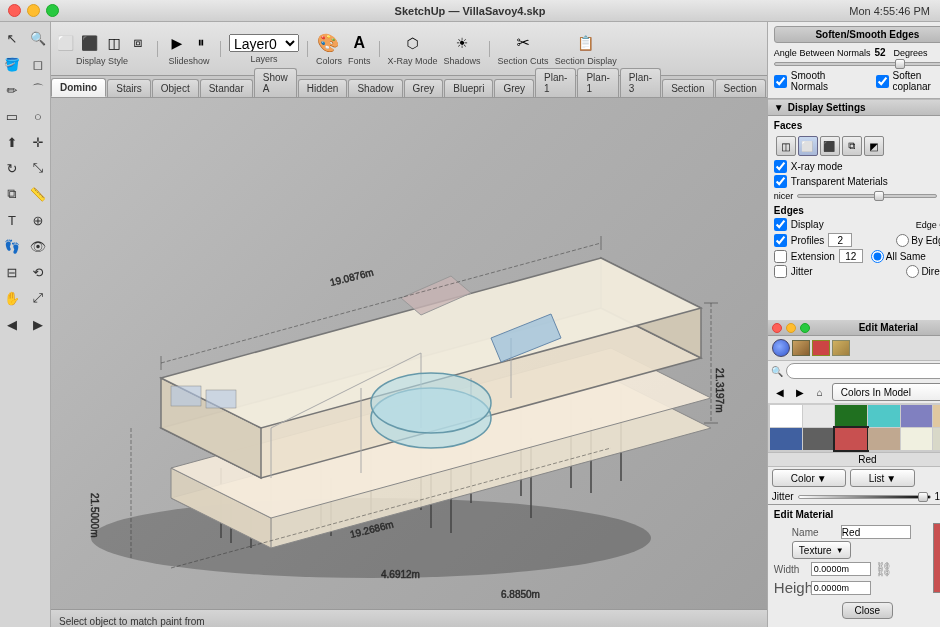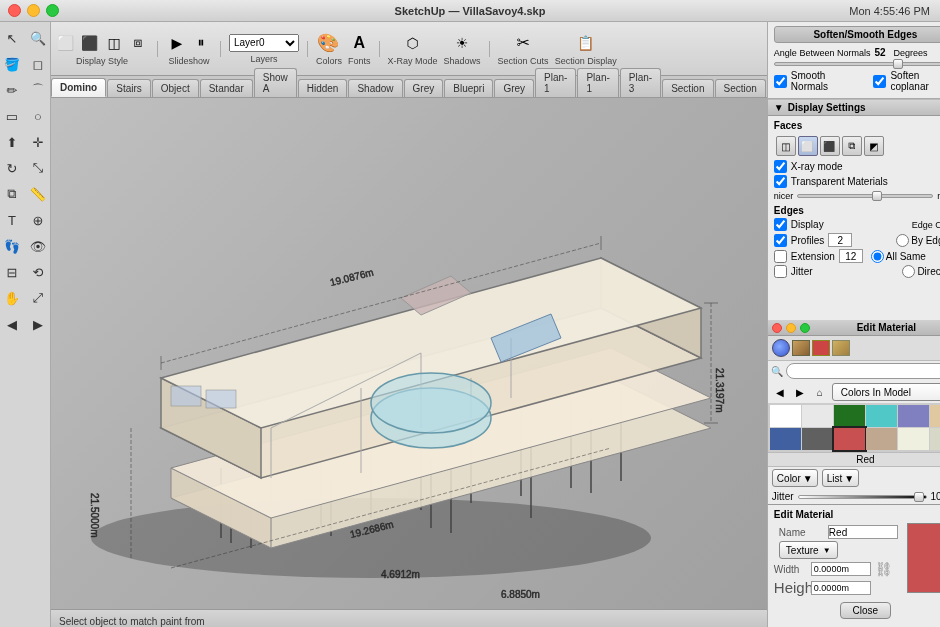--- a/index.html
+++ b/index.html
@@ -204,21 +204,21 @@
       flex: 1; height: 18px; border: 1px solid #888; background: linear-gradient(to bottom, #fff, #eee);
       border-radius: 3px; font-size: 10px; padding: 0 4px;
     }
 
     
     .selector-row {
       display: flex; align-items: center; padding: 2px 4px; gap: 4px;
     }
     .selector-btn {
       height: 18px; border: 1px solid #888; background: linear-gradient(to bottom, #fff, #ddd);
-      border-radius: 3px; font-size: 10px; padding: 0 4px; cursor: pointer; display: flex; align-items: center; gap: 2px;
+      border-radius: 3px; font-size: 10px; padding: 0 18px; cursor: pointer; display: flex; align-items: center; gap: 2px;
     }
     .opacity-row { display: flex; align-items: center; padding: 2px 4px; gap: 4px; font-size: 10px; }
     .opacity-slider { flex: 1; height: 4px; background: linear-gradient(to right, #fff, #000); border-radius: 2px; position: relative; border: 1px solid #999; }
     .opacity-thumb { position: absolute; right: 2px; top: -4px; width: 10px; height: 10px; background: linear-gradient(to bottom,#fff,#ccc); border: 1px solid #888; border-radius: 2px; }
 
     
     .faces-icons { display: flex; gap: 2px; padding: 2px; }
     .face-icon { width: 20px; height: 20px; border: 1px solid #888; background: linear-gradient(to bottom, #eee, #ccc); border-radius: 2px; display: flex; align-items: center; justify-content: center; font-size: 10px; cursor: pointer; }
     .face-icon.active { background: linear-gradient(to bottom, #c8d8f0, #a8b8d8); border-color: #668; }
 
@@ -228,21 +228,21 @@
     .radio-label { display: flex; align-items: center; gap: 2px; }
 
     
     #model-svg { position: absolute; top: 20px; left: 20px; width: 680px; height: 480px; }
 
     
     #edit-material-bottom {
       padding: 4px 6px;
       background: #ececec;
     }
-    .em-row { display: flex; align-items: center; gap: 4px; margin: 2px 5px; font-size: 10px; }
+    .em-row { display: flex; align-items: center; gap: 4px; margin: 2px 18px; font-size: 10px; }
     .em-label { width: 45px; color: #555; }
     .texture-btn {
       height: 18px; background: linear-gradient(to bottom, #fff, #ddd); border: 1px solid #888;
       border-radius: 3px; font-size: 10px; padding: 0 6px; cursor: pointer; display: flex; align-items: center; gap: 4px;
     }
     .texture-arrow { font-size: 8px; }
     .dimension-row { display: flex; align-items: center; gap: 2px; font-size: 10px; margin: 2px 0; }
     .dim-input { width: 60px; height: 14px; border: 1px solid #999; font-size: 9px; padding: 0 2px; background: #fff; }
     .red-swatch { width: 50px; height: 70px; background: #c85050; border: 1px solid #888; margin-left: 4px; }
     .close-btn {
@@ -344,21 +344,21 @@
       <div class="icon-group">
         <div class="icon-group-row">
           <div class="ico">▶</div>
           <div class="ico">⏸</div>
         </div>
         <div class="icon-label">Slideshow</div>
       </div>
       <div class="toolbar-sep"></div>
       <div class="icon-group">
         <div style="display:flex;align-items:center;gap:2px;">
-          <select style="font-size:10px;height:18px;width:70px;">
+          <select style="font-size:14px;height:18px;width:70px;">
             <option>Layer0</option>
           </select>
         </div>
         <div class="icon-label">Layers</div>
       </div>
       <div class="toolbar-sep"></div>
       <div class="icon-group">
         <div class="ico" style="font-size:18px;">🎨</div>
         <div class="icon-label">Colors</div>
       </div>

